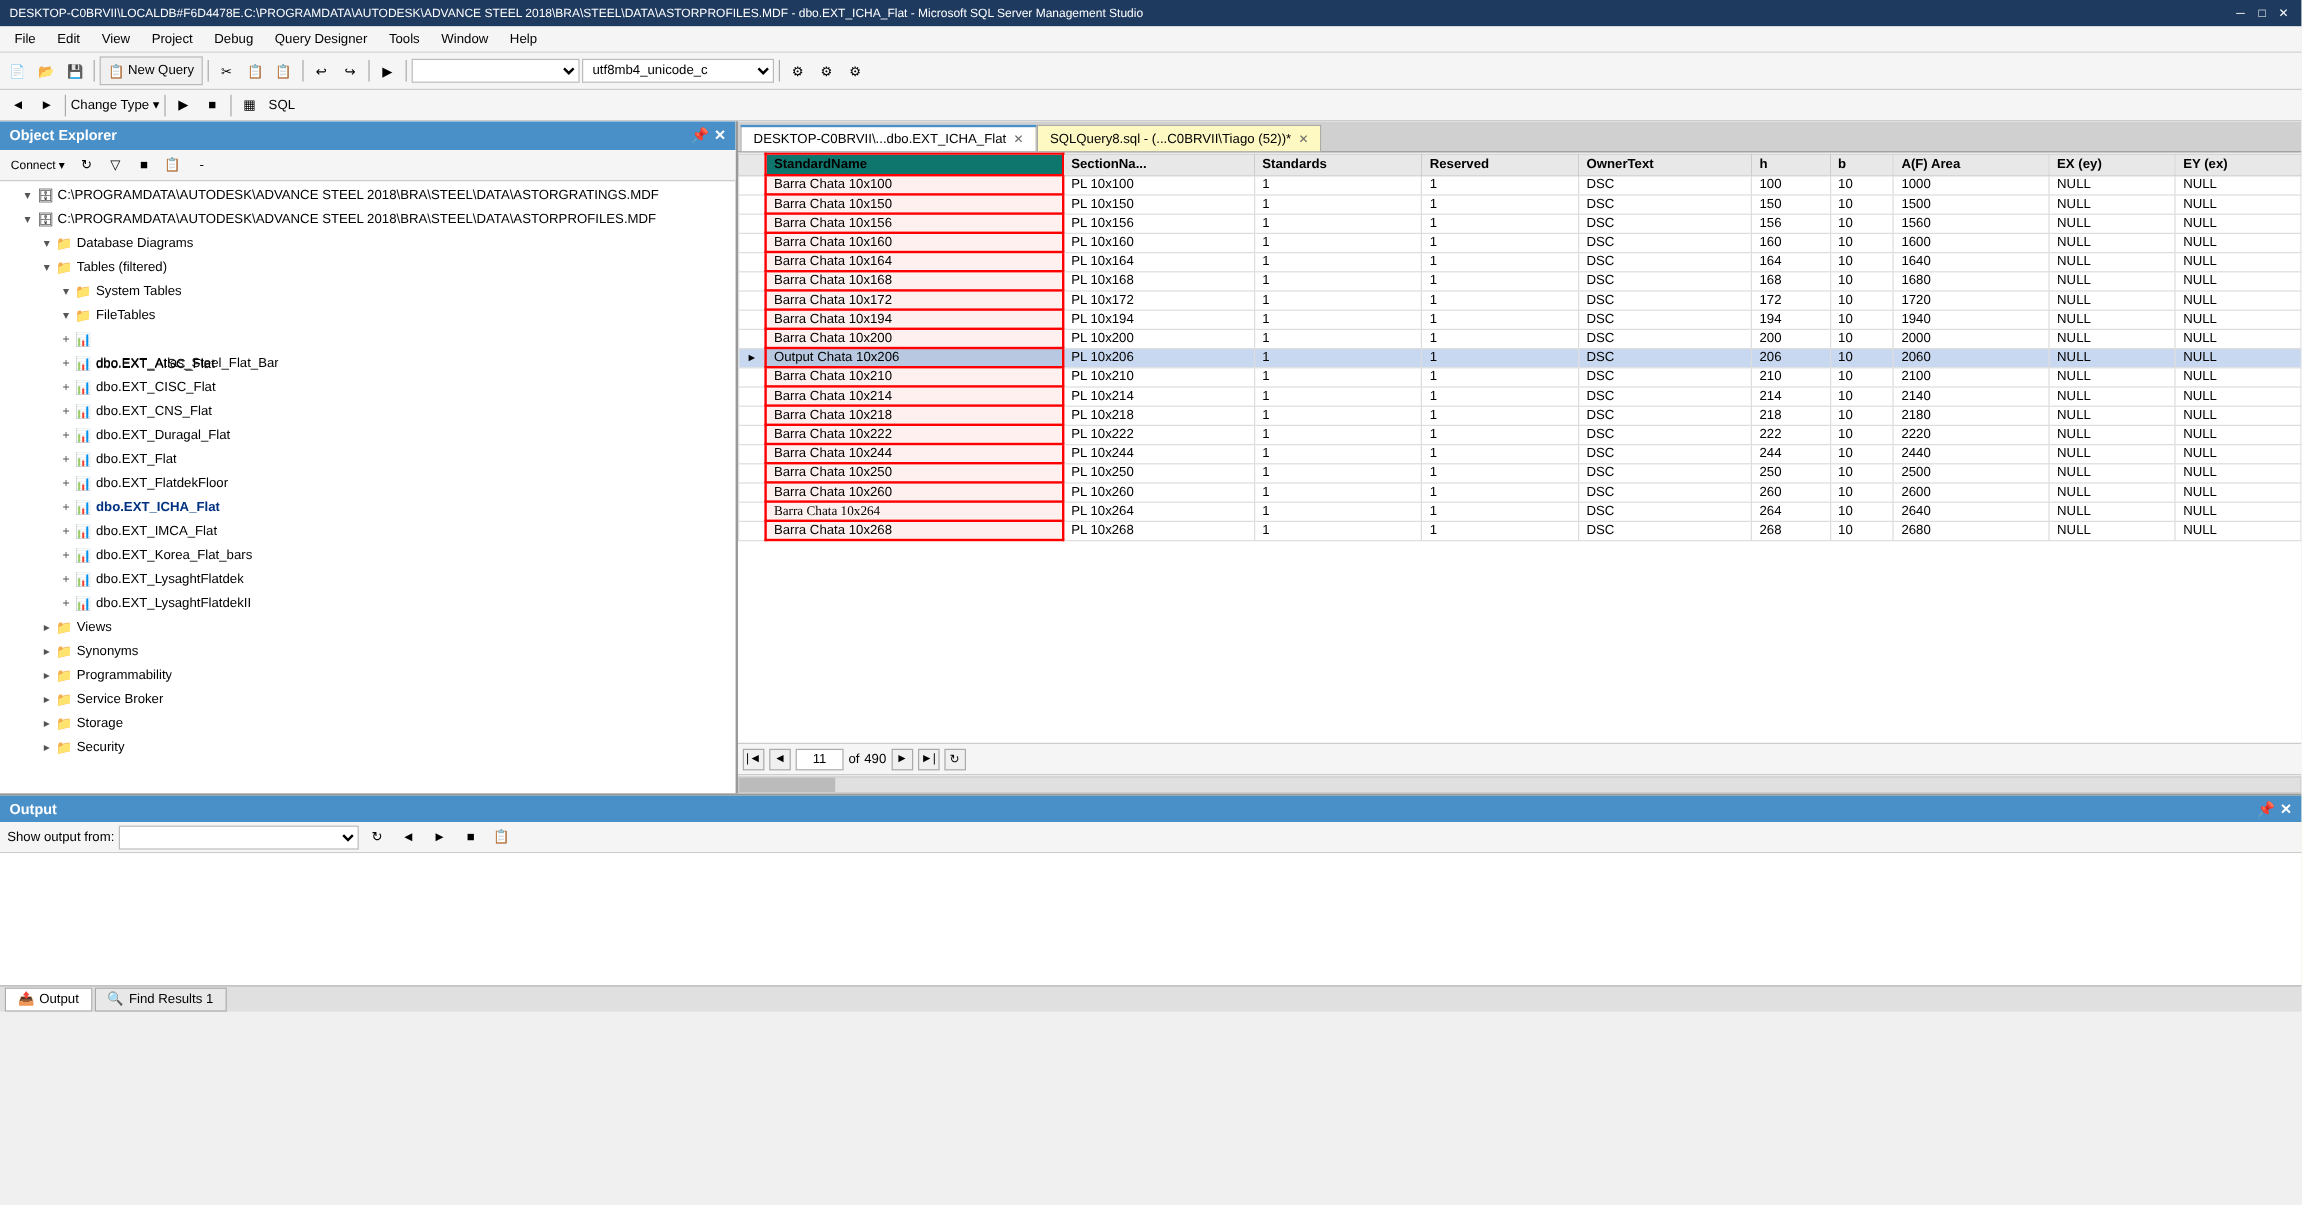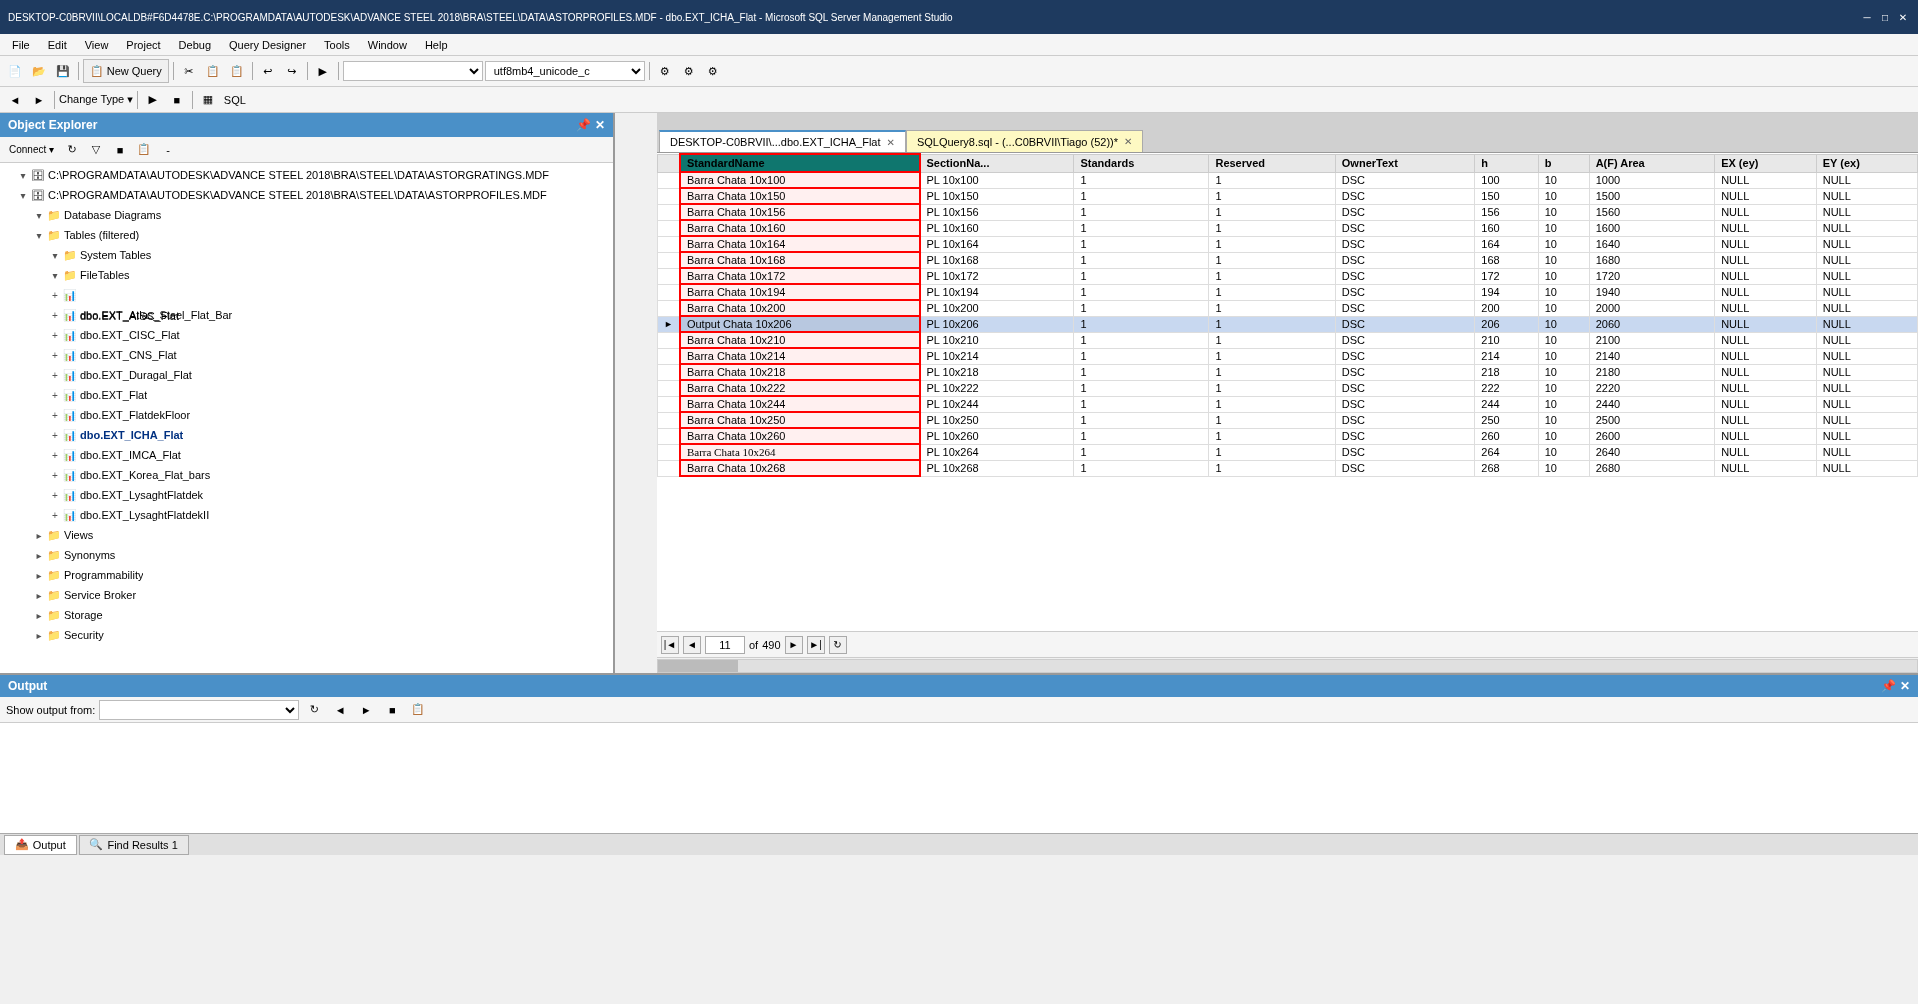--- a/index.html
+++ b/index.html
@@ -2,21 +2,21 @@
 <html><head>
   <meta charset="utf-8">
   <style>
     * { margin: 0; padding: 0; box-sizing: border-box; }
     body { font-family: 'Segoe UI', Tahoma, Geneva, Verdana, sans-serif; font-size: 11px; background: #f0f0f0; overflow: hidden; width: 1918px; height: 1004px; }
 
     
     #title-bar {
       background: #1e3a5f;
       color: white;
-      height: 34px;
+      height: 22px;
       display: flex;
       align-items: center;
       padding: 0 8px;
       font-size: 11px;
       justify-content: space-between;
     }
     #title-bar-controls { display: flex; gap: 4px; }
     #title-bar-controls span { width: 14px; height: 14px; display: flex; align-items: center; justify-content: center; font-size: 10px; cursor: pointer; }
 
     
@@ -152,21 +152,21 @@
     
     #query-panel {
       flex: 1;
       display: flex;
       flex-direction: column;
       overflow: hidden;
       background: white;
     }
     #query-tabs {
       background: #d0d0d0;
-      height: 40px;
+      height: 26px;
       display: flex;
       align-items: flex-end;
       padding: 0 2px;
       border-bottom: 1px solid #999;
     }
     .query-tab {
       height: 22px;
       padding: 0 10px;
       background: #fef9c3;
       border: 1px solid #aaa;
@@ -374,21 +374,21 @@
   <div class="toolbar-separator"></div>
   <span style="font-size:11px;">Change Type ▾</span>
   <div class="toolbar-separator"></div>
   <button class="toolbar-btn">▶</button>
   <button class="toolbar-btn">■</button>
   <div class="toolbar-separator"></div>
   <button class="toolbar-btn">▦</button>
   <button class="toolbar-btn">SQL</button>
 </div>
 
-<div id="main-content" style="display:flex; height: 560px; gap: 42px;">
+<div id="main-content" style="display:flex; height: 560px;">
 
   <div id="object-explorer">
     <div id="oe-header">
       <span style="font-size:12px;">Object Explorer</span>
       <div id="oe-header-controls">
         <span style="cursor:pointer;">📌</span>
         <span style="cursor:pointer;">✕</span>
       </div>
     </div>
     <div id="oe-toolbar">

